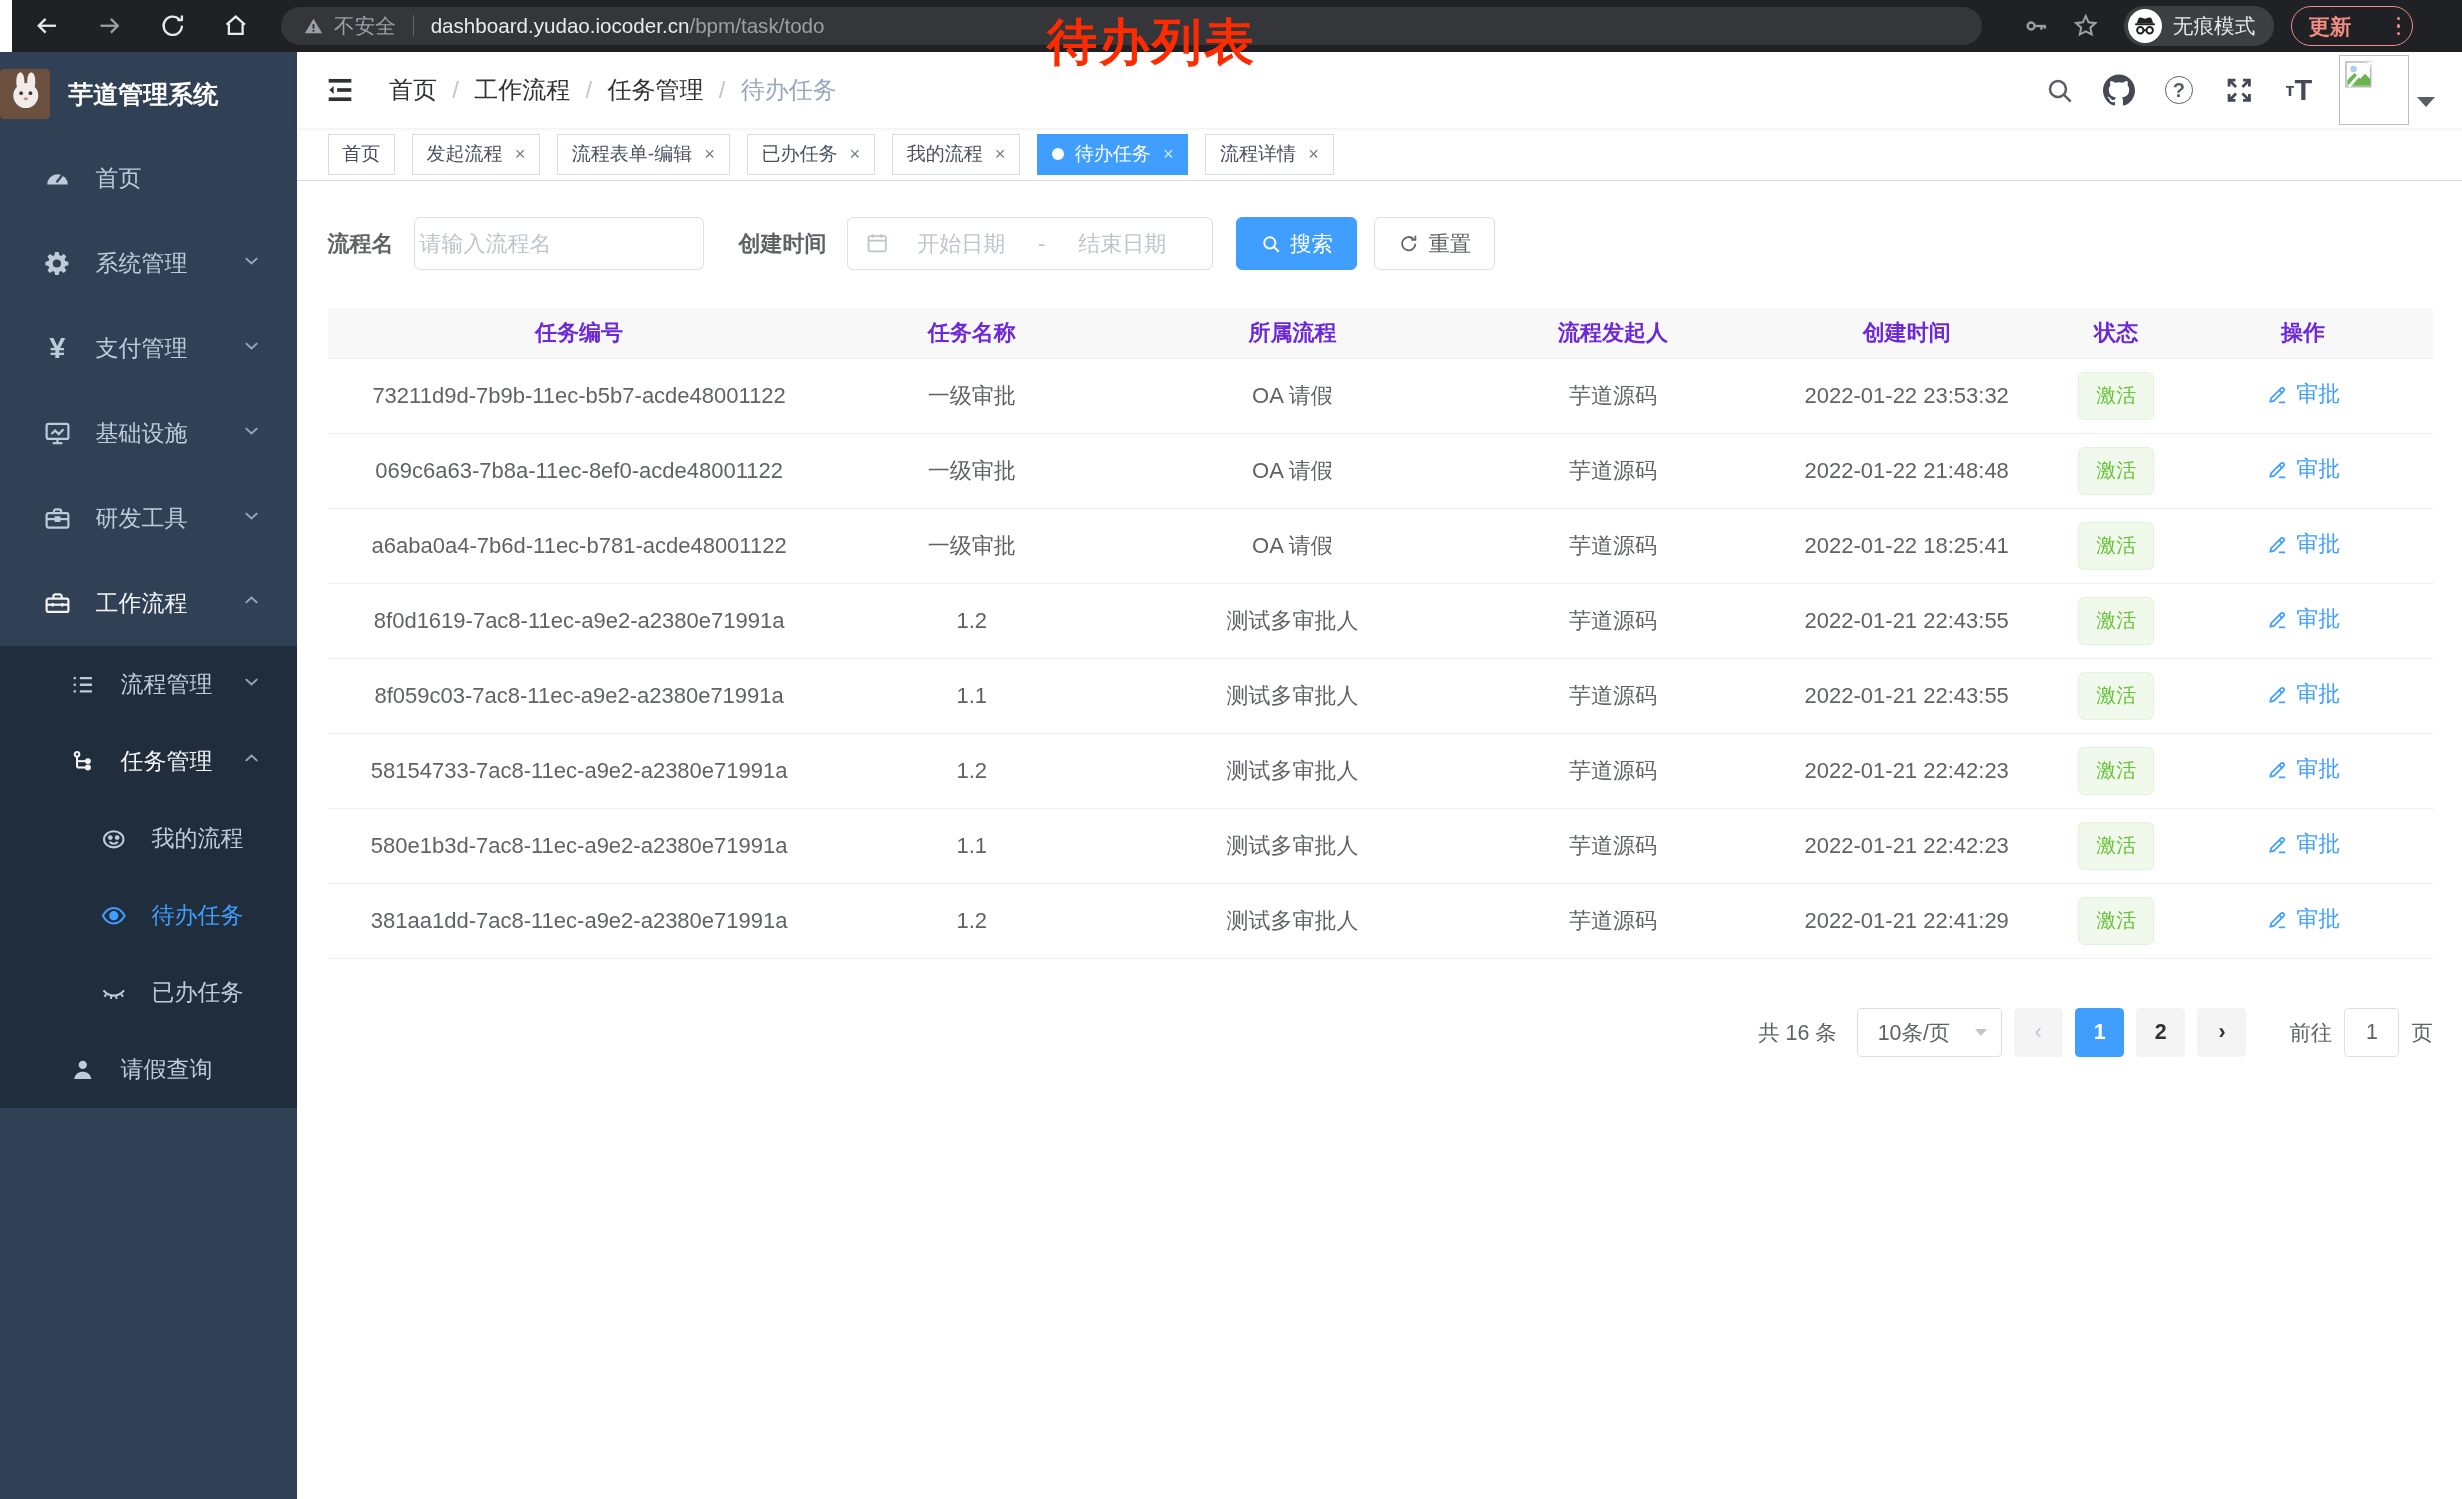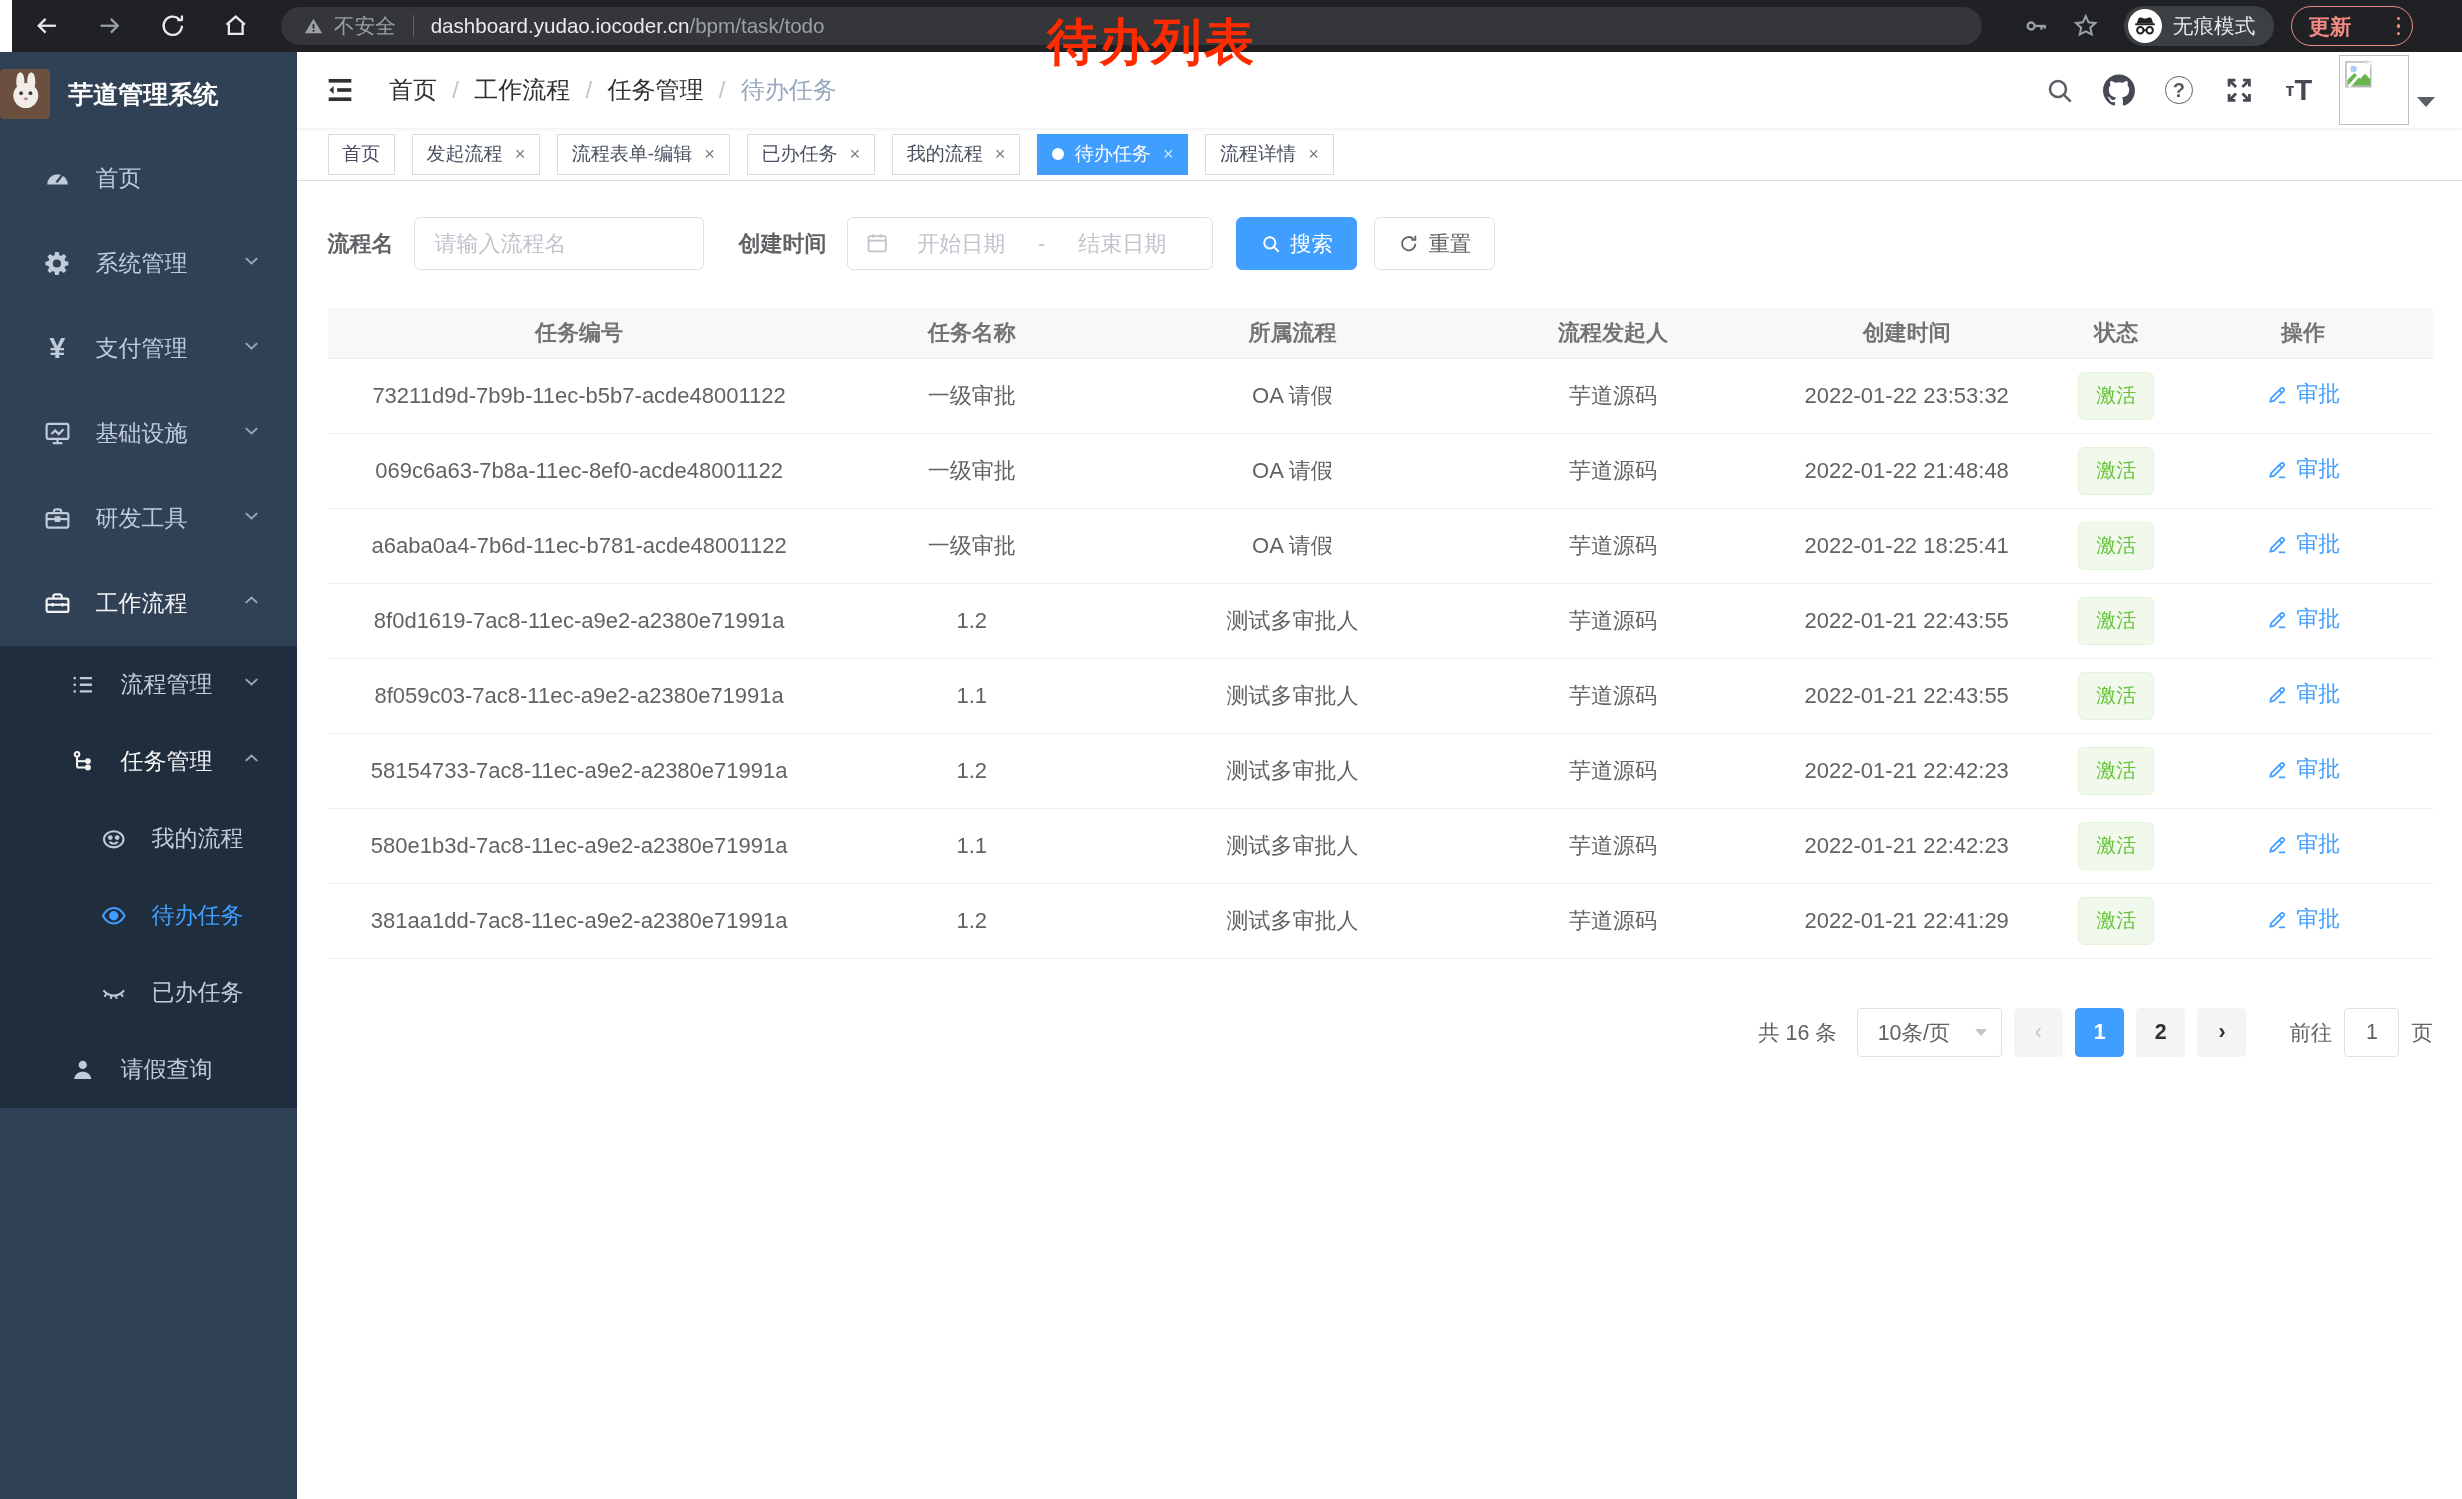--- a/index.html
+++ b/index.html
@@ -70,31 +70,31 @@
   .tag.active{background:var(--accent);border-color:var(--accent);color:#fff;}
   .tag.active .dot{display:inline-block;width:12.2px;height:12.2px;border-radius:50%;background:#fff;margin-right:10.7px;}
   .tag .tab-close{margin-left:12.2px;font-size:18.3px;color:inherit;opacity:.75;}
 
   
   .content{position:absolute;left:297px;top:182px;right:0;bottom:0;background:#fff;padding:35px 29px 0 30.5px;}
   .filter-row{display:flex;align-items:center;height:53px;margin-bottom:38px;font-size:22px;color:#606266;}
   .f-label{font-weight:700;margin-right:20px;white-space:nowrap;}
   .f-label.second{margin-left:35px;}
   .inp{height:53px;border:0.8px solid #dcdfe6;border-radius:6.1px;background:#fff;display:flex;align-items:center;font-size:22px;}
-  .name-inp{width:290px;padding:0 20px;color:#c0c4cc;}
+  .name-inp{width:290px;padding:0 5px;color:#c0c4cc;}
   .date-inp{width:366px;padding:0 17px;color:#c0c4cc;}
   .date-inp .ph{flex:1;text-align:center;}
   .date-inp .dash{color:#c0c4cc;margin:0 4.6px;}
   .btn{height:53px;border-radius:6.1px;display:flex;align-items:center;justify-content:center;font-size:21.4px;padding:0 23px;cursor:pointer;white-space:nowrap;}
   .btn svg{margin-right:9.2px;}
   .btn-primary{background:var(--accent);color:#fff;border:0.8px solid var(--accent);margin-left:23px;}
   .btn-plain{background:#fff;color:#606266;border:0.8px solid #dcdfe6;margin-left:17px;}
 
   table.grid{width:2105px;border-collapse:collapse;table-layout:fixed;}
-  .grid th{height:50px;background:#f8f8f9;color:#737373;font-size:22px;font-weight:700;text-align:center;border-bottom:0.8px solid #ebeef5;}
+  .grid th{height:50px;background:#f8f8f9;color:#6d28d9;font-size:22px;font-weight:700;text-align:center;border-bottom:0.8px solid #ebeef5;}
   .grid td{height:75px;text-align:center;font-size:22px;color:#606266;border-bottom:0.8px solid #ebeef5;white-space:nowrap;overflow:hidden;}
   .badge{display:inline-flex;align-items:center;justify-content:center;height:48px;padding:0 17px;background:#f0f9eb;border:0.8px solid #e1f3d8;border-radius:6.1px;color:var(--success);font-size:20px;}
   .op-link{display:inline-flex;align-items:center;color:var(--accent);font-size:22px;cursor:pointer;text-decoration:none;}
   .op-link svg{margin-right:7.6px;}
 
   .pager{display:flex;align-items:center;justify-content:flex-end;margin-top:49px;font-size:21.4px;color:#606266;}
   .pg-total{margin-right:20px;}
   .pg-size{width:145px;height:49px;border:0.8px solid #dcdfe6;border-radius:4.6px;display:flex;align-items:center;justify-content:space-between;padding:0 13.7px 0 20px;color:#606266;cursor:pointer;}
   .pg-size .caret{width:0;height:0;border-left:6.9px solid transparent;border-right:6.9px solid transparent;border-top:7.6px solid #c0c4cc;}
   .pg-btn{width:49px;height:49px;border-radius:4.6px;background:#f4f4f5;display:flex;align-items:center;justify-content:center;margin-left:12.2px;color:#303133;font-weight:700;cursor:pointer;}

